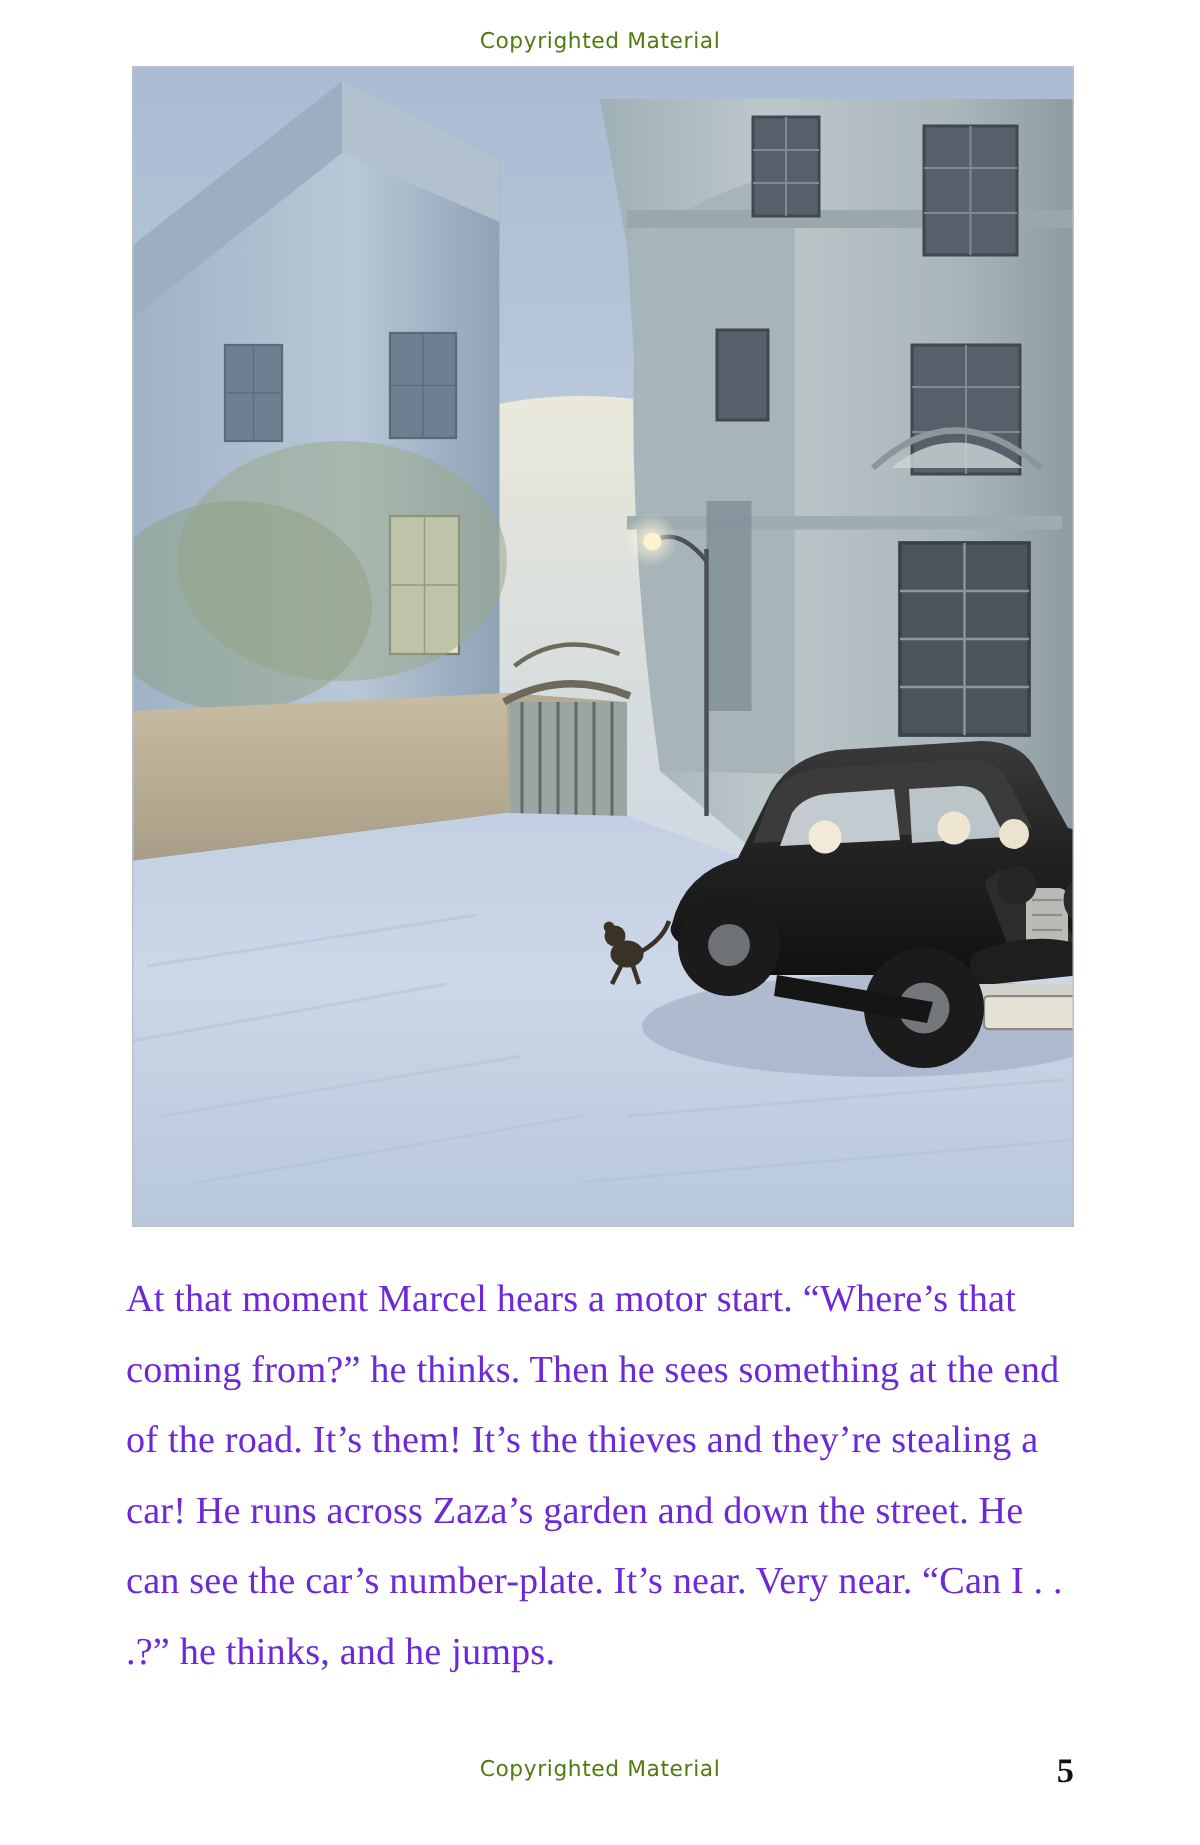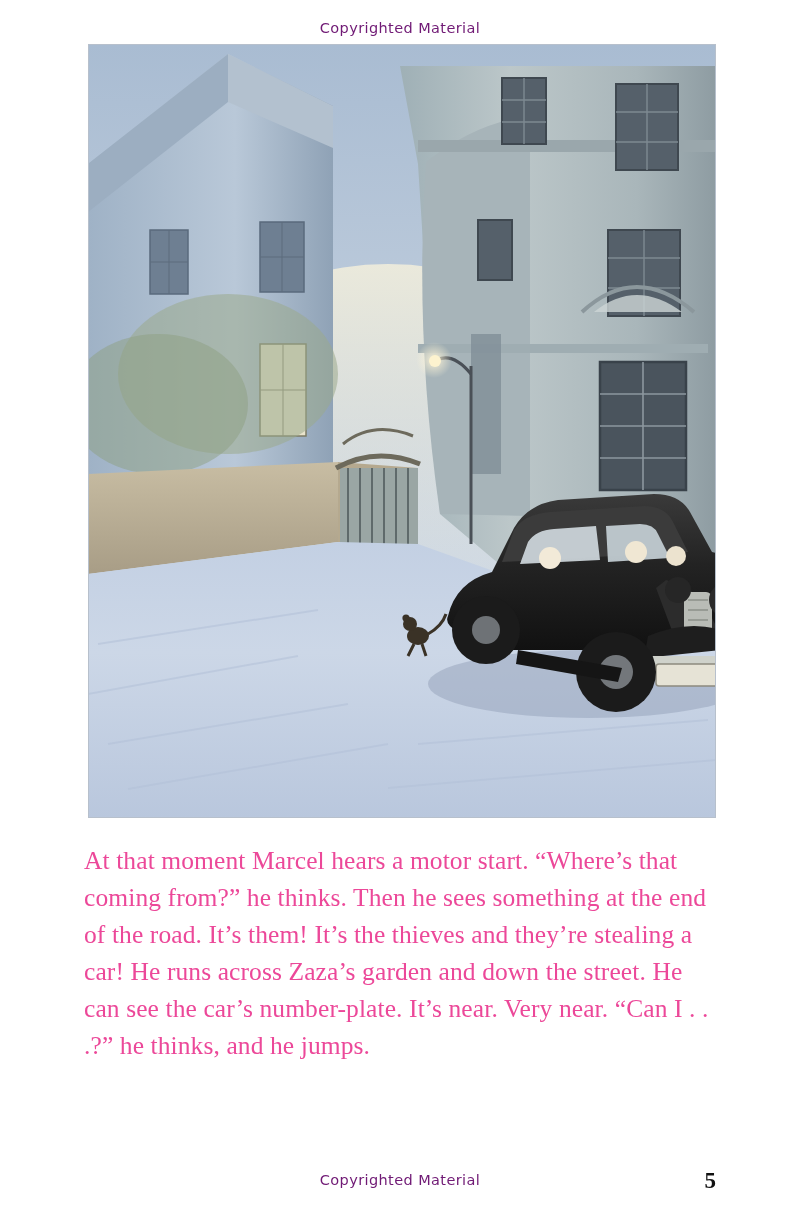--- a/index.html
+++ b/index.html
@@ -24,21 +24,21 @@
 
   .watermark-top,
   .watermark-bottom {
     position: absolute;
     left: 0;
     width: 100%;
     text-align: center;
     font-family: "DejaVu Sans", sans-serif;
     font-size: 14.5px;
     letter-spacing: 0.4px;
-    color: #701a75;
+    color: #4d7c0f;
   }
   .watermark-top { top: 20px; }
   .watermark-bottom { bottom: 42px; }
 
   
   .illustration {
     position: absolute;
     left: 88px;
     top: 44px;
     width: 628px;
@@ -48,22 +48,22 @@
   }
   .illu-svg { display: block; width: 100%; height: 100%; }
 
   
   .body-text {
     position: absolute;
     left: 84px;
     top: 842px;
     width: 636px;
     font-size: 25.5px;
-    line-height: 37px;
-    color: #ec4899;
+    line-height: 47px;
+    color: #6d28d9;
     text-align: left;
     letter-spacing: 0.1px;
   }
   .body-text p { margin: 0; }
 
   .page-number {
     position: absolute;
     right: 84px;
     bottom: 36px;
     font-family: "Liberation Serif", serif;

